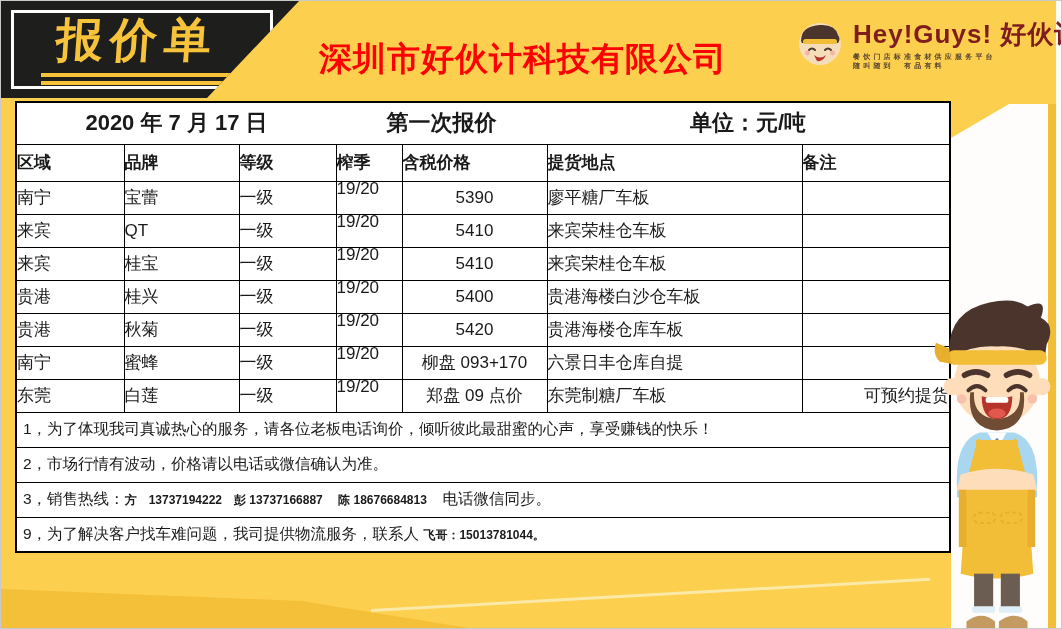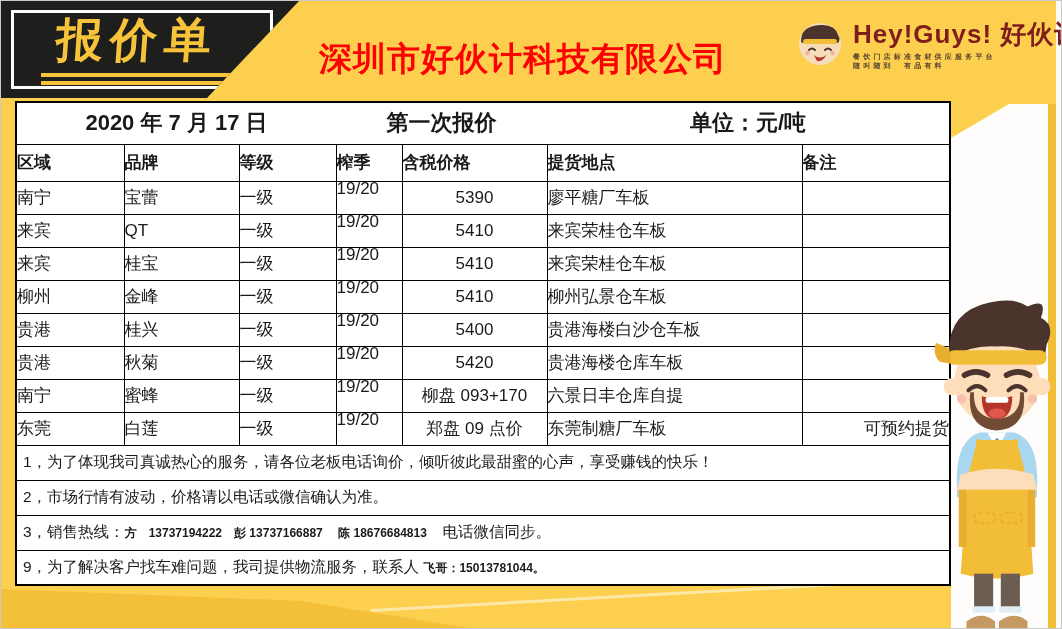--- a/index.html
+++ b/index.html
@@ -161,29 +161,20 @@
           <tr class="data-row">
             <td class="c-region">来宾</td>
             <td class="c-brand">桂宝</td>
             <td class="c-grade">一级</td>
             <td class="c-season">19/20</td>
             <td class="c-price">5410</td>
             <td class="c-location">来宾荣桂仓车板</td>
             <td class="c-note"></td>
           </tr>
           <tr class="data-row">
-            <td class="c-region">柳州</td>
-            <td class="c-brand">金峰</td>
-            <td class="c-grade">一级</td>
-            <td class="c-season">19/20</td>
-            <td class="c-price">5410</td>
-            <td class="c-location">柳州弘景仓车板</td>
-            <td class="c-note"></td>
-          </tr>
-          <tr class="data-row">
             <td class="c-region">贵港</td>
             <td class="c-brand">桂兴</td>
             <td class="c-grade">一级</td>
             <td class="c-season">19/20</td>
             <td class="c-price">5400</td>
             <td class="c-location">贵港海楼白沙仓车板</td>
             <td class="c-note"></td>
           </tr>
           <tr class="data-row">
             <td class="c-region">贵港</td>

